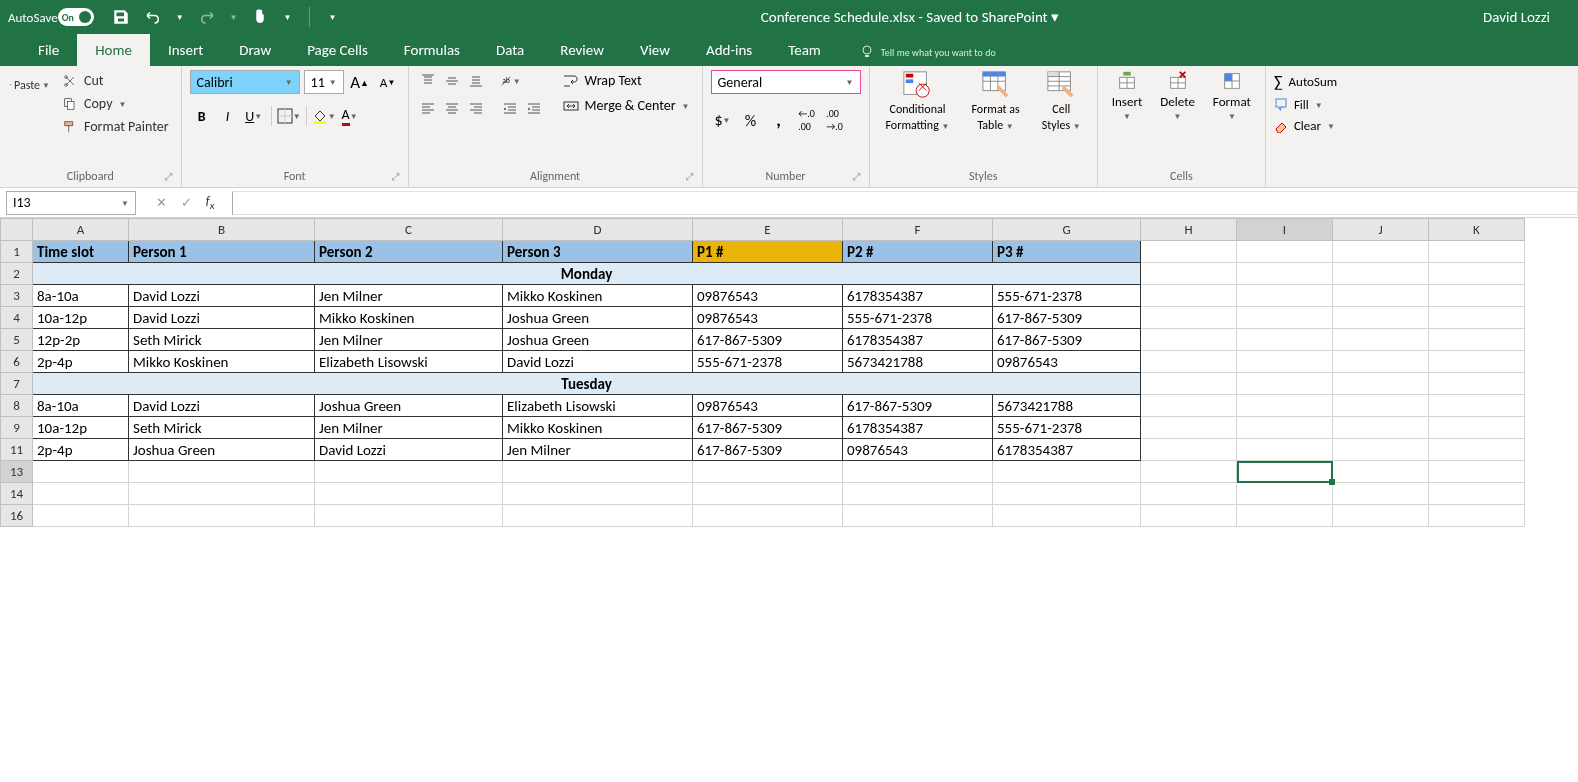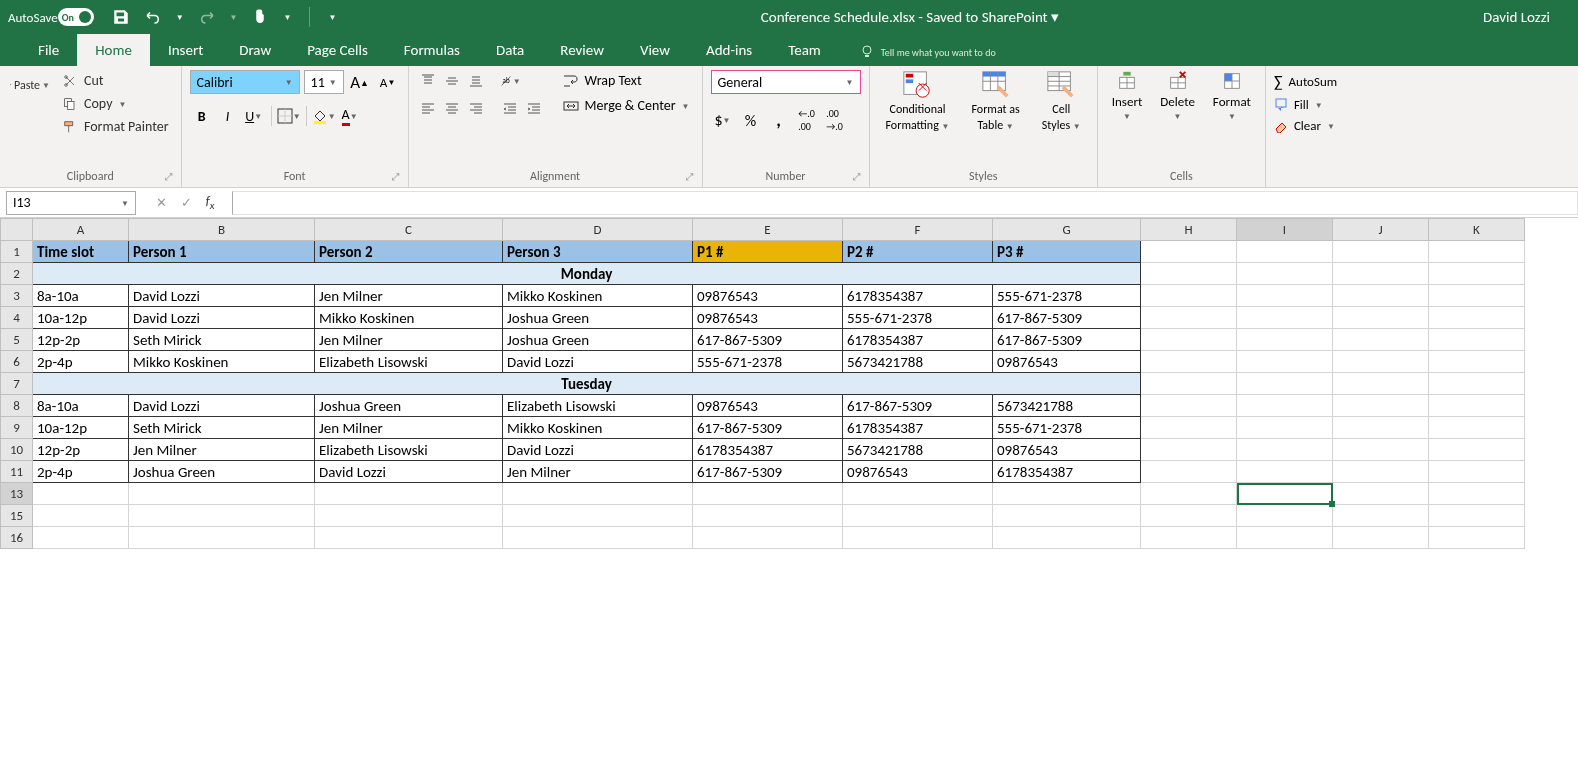--- a/index.html
+++ b/index.html
@@ -561,34 +561,20 @@
           <td style="border:1px solid #333">Mikko Koskinen</td>
           <td style="border:1px solid #333">617-867-5309</td>
           <td style="border:1px solid #333">6178354387</td>
           <td style="border:1px solid #333">555-671-2378</td>
           <td class=""></td>
           <td class=""></td>
           <td class=""></td>
           <td class=""></td>
         </tr>
         <tr>
-          <th class="rowh">10</th>
-          <td style="border:1px solid #333">12p-2p</td>
-          <td style="border:1px solid #333">Jen Milner</td>
-          <td style="border:1px solid #333">Elizabeth Lisowski</td>
-          <td style="border:1px solid #333">David Lozzi</td>
-          <td style="border:1px solid #333">6178354387</td>
-          <td style="border:1px solid #333">5673421788</td>
-          <td style="border:1px solid #333">09876543</td>
-          <td class=""></td>
-          <td class=""></td>
-          <td class=""></td>
-          <td class=""></td>
-        </tr>
-        <tr>
           <th class="rowh">11</th>
           <td style="border:1px solid #333">2p-4p</td>
           <td style="border:1px solid #333">Joshua Green</td>
           <td style="border:1px solid #333">David Lozzi</td>
           <td style="border:1px solid #333">Jen Milner</td>
           <td style="border:1px solid #333">617-867-5309</td>
           <td style="border:1px solid #333">09876543</td>
           <td style="border:1px solid #333">6178354387</td>
           <td class=""></td>
           <td class=""></td>
@@ -603,21 +589,21 @@
           <td class=""></td>
           <td class=""></td>
           <td class=""></td>
           <td class=""></td>
           <td class=""></td>
           <td class="sel-cell"></td>
           <td class=""></td>
           <td class=""></td>
         </tr>
         <tr>
-          <th class="rowh">15</th>
+          <th class="rowh">14</th>
           <td class=""></td>
           <td class=""></td>
           <td class=""></td>
           <td class=""></td>
           <td class=""></td>
           <td class=""></td>
           <td class=""></td>
           <td class=""></td>
           <td class=""></td>
           <td class=""></td>

